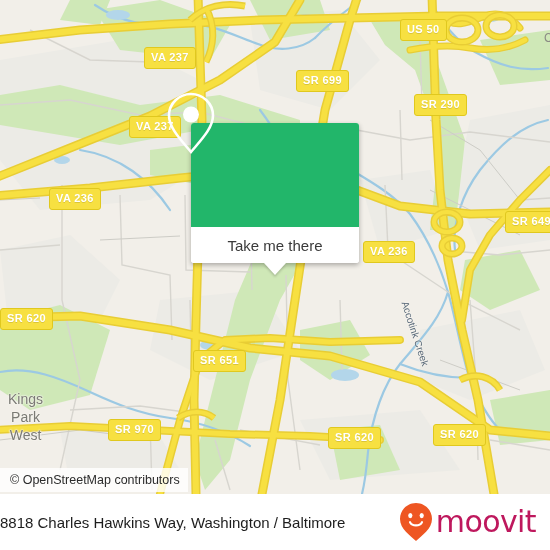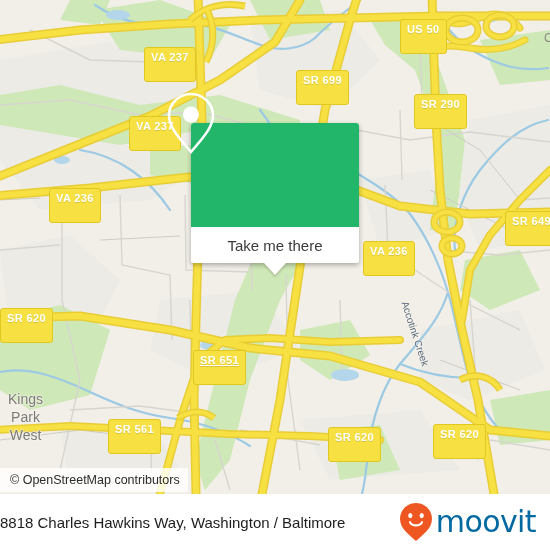--- a/index.html
+++ b/index.html
@@ -15,21 +15,21 @@
   .shield{
     position:absolute;
     background:#f7e041;
     border:1.5px solid #e0c81e;
     border-radius:3px;
     color:#ffffff;
     font-size:11px;
     font-weight:bold;
     letter-spacing:.4px;
     line-height:1;
-    padding:4px 6px 18px 6px;
+    padding:4px 6px 5px 6px;
     white-space:nowrap;
     text-shadow:0 1px 0 rgba(0,0,0,.12);
     font-family:"Liberation Sans",sans-serif;
     box-sizing:border-box;
   }
 
   .placelabel{
     position:absolute;
     color:#7a7a74;
     font-size:14px;
@@ -116,21 +116,21 @@
   #footer-title{
     flex:1 1 auto;
     color:#1d1d1d;
     font-size:15px;
     font-family:"Liberation Sans",sans-serif;
     white-space:nowrap;
     overflow:hidden;
   }
   #brand{display:flex;align-items:center;gap:2px;flex:0 0 auto;}
   #brand-word{
-    color:#0369a1;
+    color:#be185d;
     font-size:30px;
     letter-spacing:-.6px;
     font-family:"DejaVu Sans",sans-serif;
     font-weight:500;
     line-height:30px;
     margin-left:1px;
   }
 </style>
 </head>
 <body>
@@ -301,22 +301,22 @@
     <div id="shields">
         <div class="shield" style="left: 144px; top: 47px;">VA 237</div>
         <div class="shield" style="left: 296px; top: 70px;">SR 699</div>
         <div class="shield" style="left: 400px; top: 19px;">US 50</div>
         <div class="shield" style="left: 414px; top: 94px;">SR 290</div>
         <div class="shield" style="left: 129px; top: 116px;">VA 237</div>
         <div class="shield" style="left: 49px; top: 188px;">VA 236</div>
         <div class="shield" style="left: 505px; top: 211px;">SR 649</div>
         <div class="shield" style="left: 363px; top: 241px;">VA 236</div>
         <div class="shield" style="left: 0px; top: 308px;">SR 620</div>
-        <div class="shield" style="left: 193px; top: 350px; text-decoration: underline;">SR 651</div>
-        <div class="shield" style="left: 108px; top: 419px;">SR 561</div>
+        <div class="shield" style="left: 193px; top: 350px;">SR 651</div>
+        <div class="shield" style="left: 108px; top: 419px;">SR 970</div>
         <div class="shield" style="left: 328px; top: 427px;">SR 620</div>
         <div class="shield" style="left: 433px; top: 424px;">SR 620</div>
       </div>
 
     <div id="placelabels">
         <div class="placelabel" style="left: 8px; top: 390px;">Kings
 Park
 West</div>
       </div>
 

